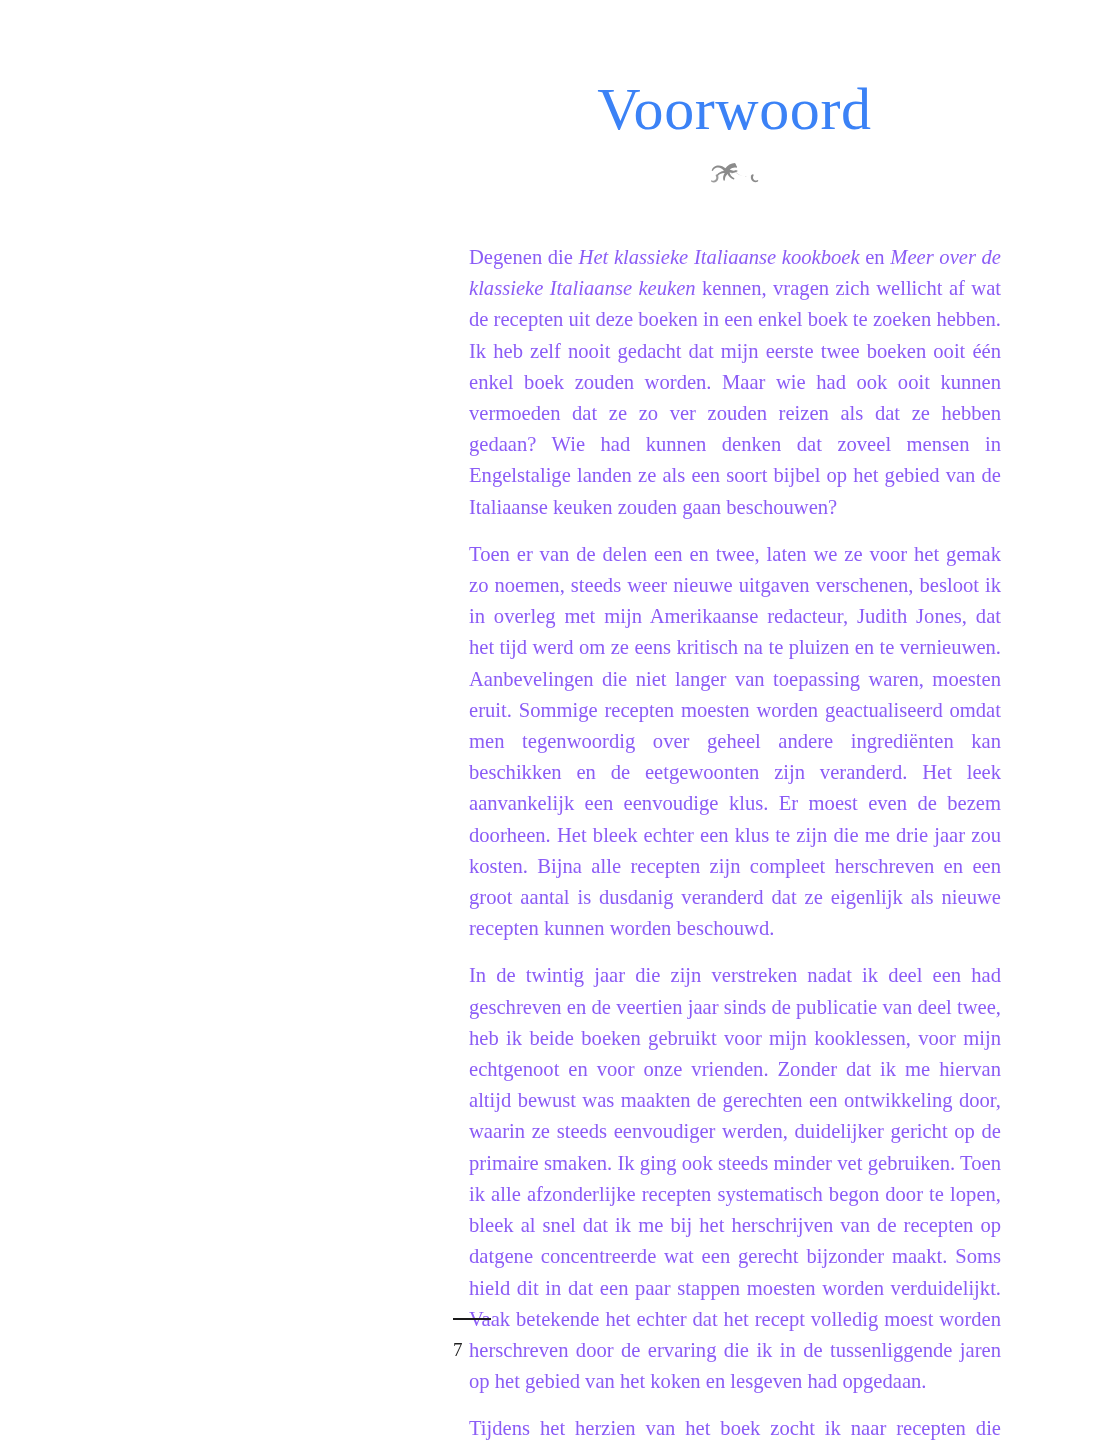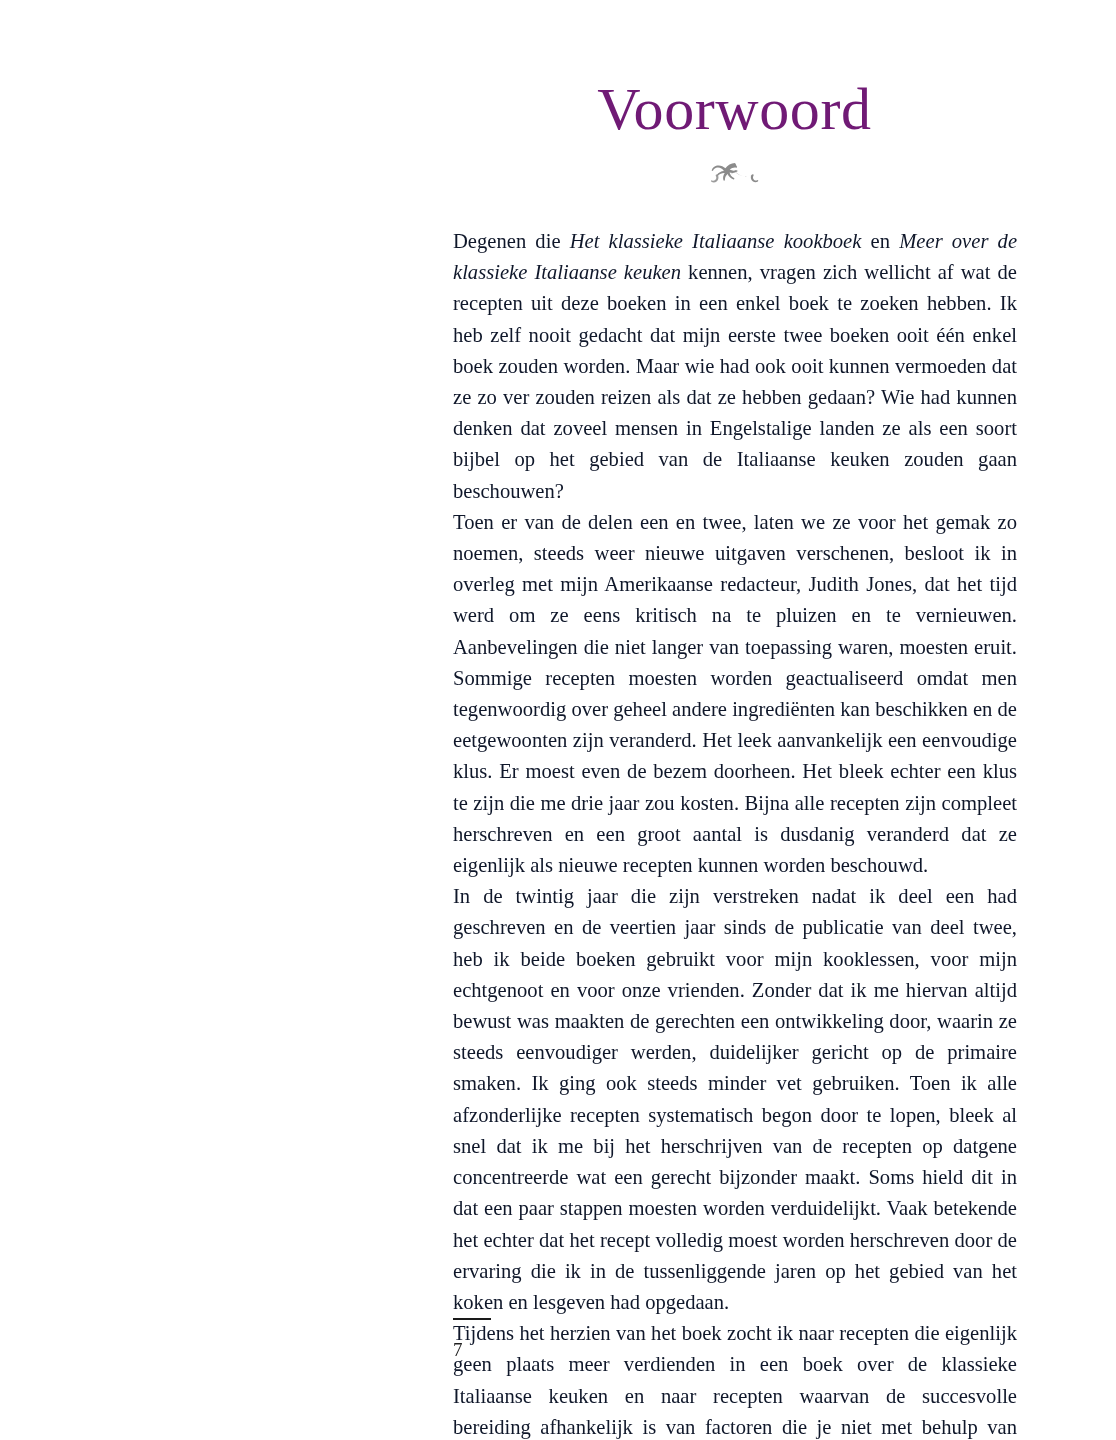--- a/index.html
+++ b/index.html
@@ -30,48 +30,48 @@
     top: 78px;
     width: 563px;
     text-align: center;
   }
   .chapter-title {
     font-family: "Liberation Serif", "DejaVu Serif", serif;
     font-size: 60px;
     font-weight: 400;
     line-height: 1.05;
     letter-spacing: 0.6px;
-    color: #701a75;
+    color: #3b82f6;
     margin: 0;
     white-space: nowrap;
   }
   .ornament {
     margin-top: 16px;
     height: 34px;
     display: flex;
     align-items: center;
     justify-content: center;
   }
   .ornament svg { display: block; }
 
   
   .textblock {
     position: absolute;
     left: 453px;
     top: 226px;
     width: 564px;
   }
   .para {
-    margin: 0;
+    margin: 16px;
     font-size: 20.6px;
     line-height: 31.2px;
     text-align: justify;
     text-justify: inter-word;
     hyphens: manual;
-    color: #0f172a;
+    color: #8b5cf6;
   }
   .para + .para { margin-top: 0; }
   .para i, .para em {
     font-style: italic;
   }
 
   
   .footer {
     position: absolute;
     left: 453px;

